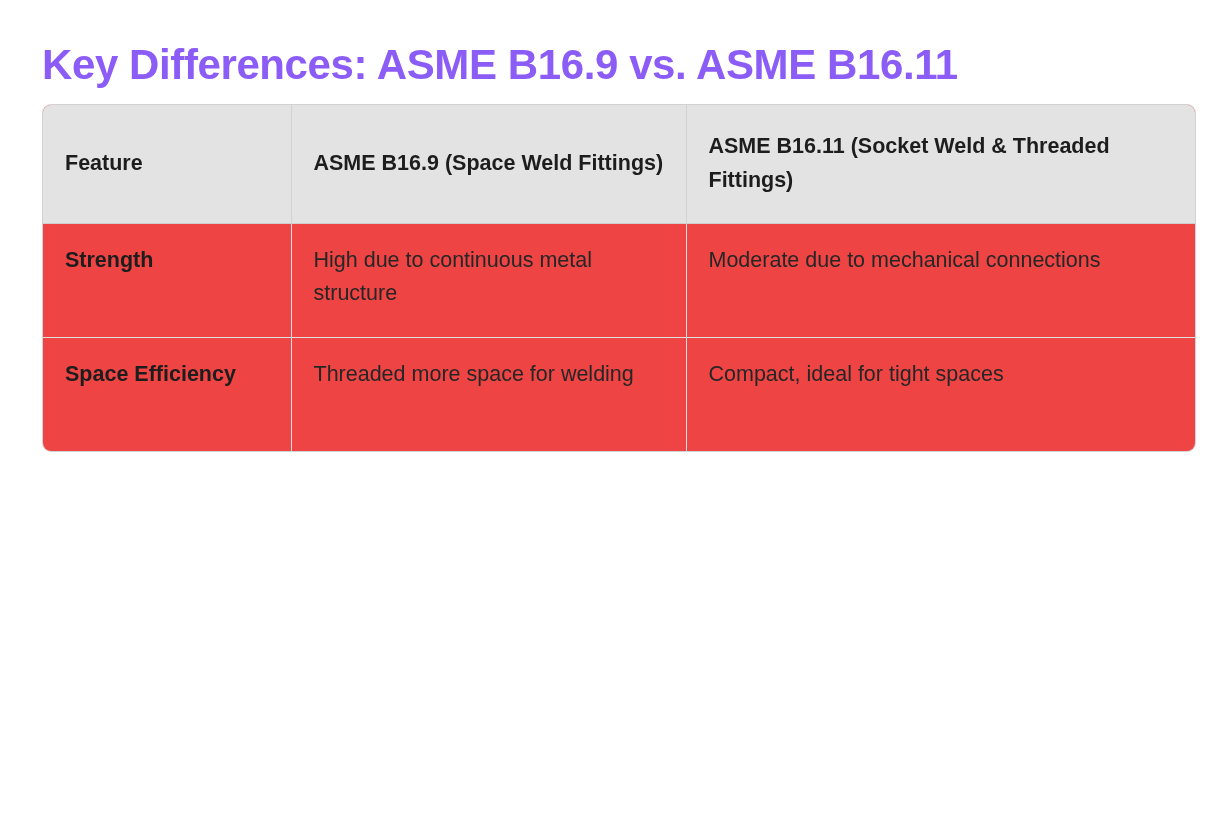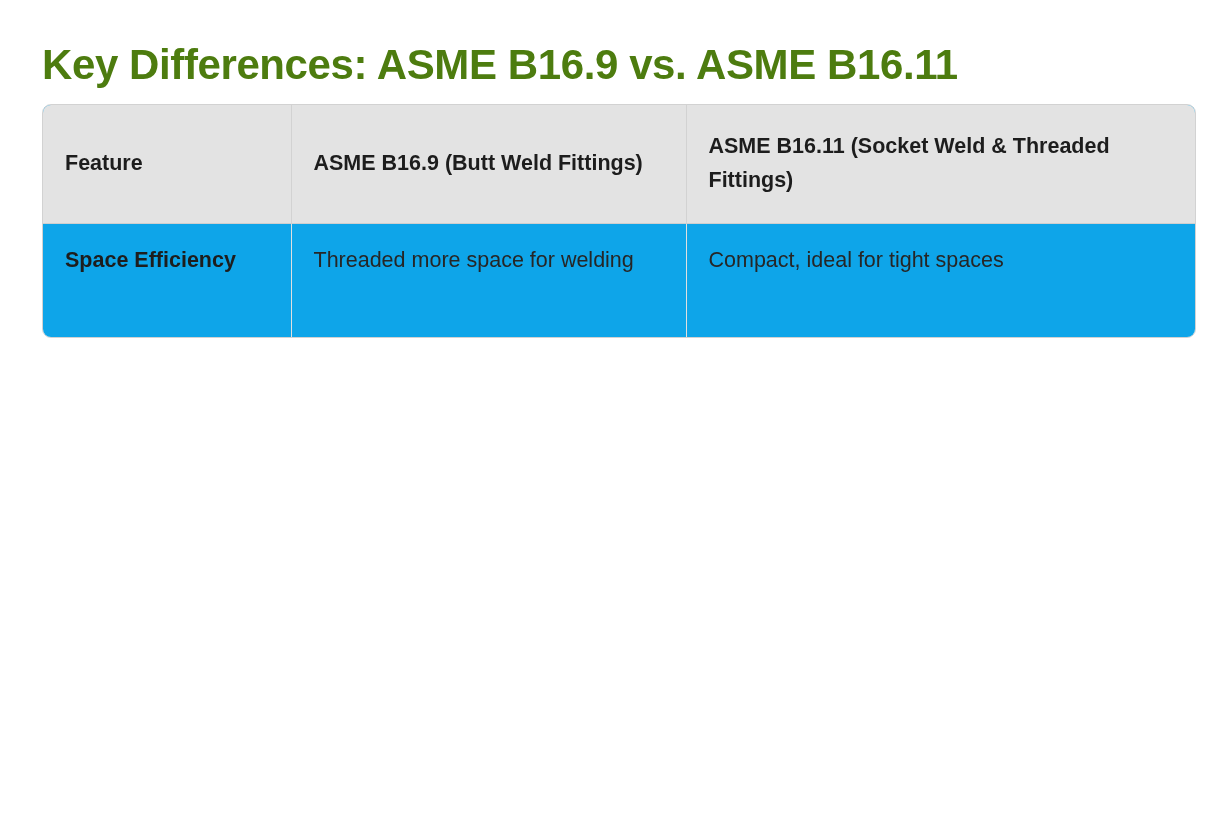--- a/index.html
+++ b/index.html
@@ -24,42 +24,42 @@
 
   
   #page-title {
     position: absolute;
     left: 42px;
     top: 12px;
     font-size: 42px;
     font-weight: bold;
     line-height: 1.18;
     letter-spacing: -0.4px;
-    color: #4d7c0f;
+    color: #8b5cf6;
     white-space: nowrap;
   }
 
   
   #comparison-table-wrap {
     position: absolute;
     left: 42px;
     top: 104px;
     width: 1154px;
     border: 1px solid #d2d2d2;
     border-radius: 9px;
     overflow: hidden;
     background: #ffffff;
     box-sizing: border-box;
   }
 
   table.comparison {
     width: 100%;
     border-collapse: collapse;
     table-layout: fixed;
-    background: #0ea5e9;
+    background: #ef4444;
   }
 
   table.comparison col.c-feature  { width: 248px; }
   table.comparison col.c-b169     { width: 395px; }
   table.comparison col.c-b1611    { width: 509px; }
 
   table.comparison thead th {
     background: #e3e3e3;
     font-size: 21.5px;
     font-weight: bold;
@@ -116,27 +116,32 @@
   <div id="comparison-table-wrap">
     <table class="comparison">
       <colgroup>
         <col class="c-feature">
         <col class="c-b169">
         <col class="c-b1611">
       </colgroup>
       <thead>
         <tr>
           <th class="feature-head">Feature</th>
-          <th>ASME B16.9 (Butt Weld Fittings)</th>
+          <th>ASME B16.9 (Space Weld Fittings)</th>
           <th>ASME B16.11 (Socket Weld &amp; Threaded Fittings)</th>
         </tr>
       </thead>
       <tbody>
 
 
+        <tr class="row-1">
+          <td class="feature-cell">Strength</td>
+          <td>High due to continuous metal structure</td>
+          <td>Moderate due to mechanical connections</td>
+        </tr>
 
 
 
         <tr class="row-4">
           <td class="feature-cell">Space Efficiency</td>
           <td>Threaded more space for welding</td>
           <td>Compact, ideal for tight spaces</td>
         </tr>
 
       </tbody>

